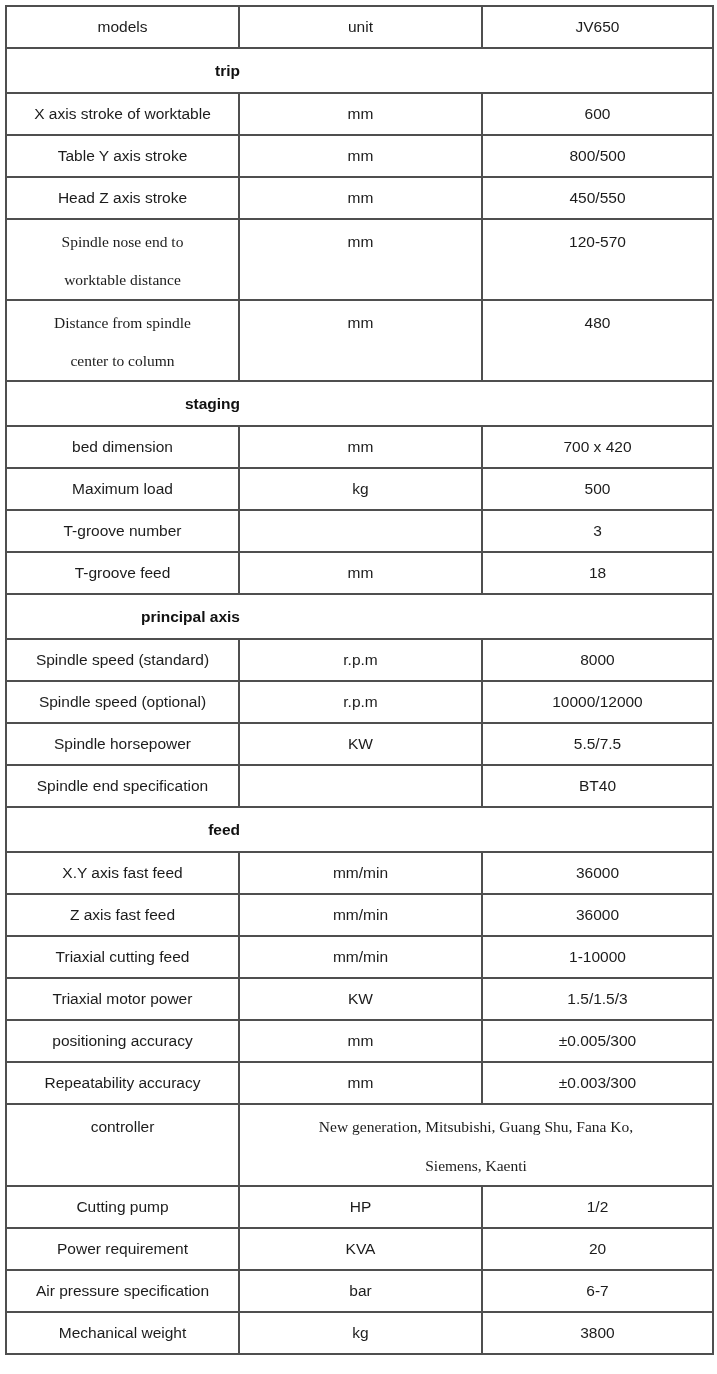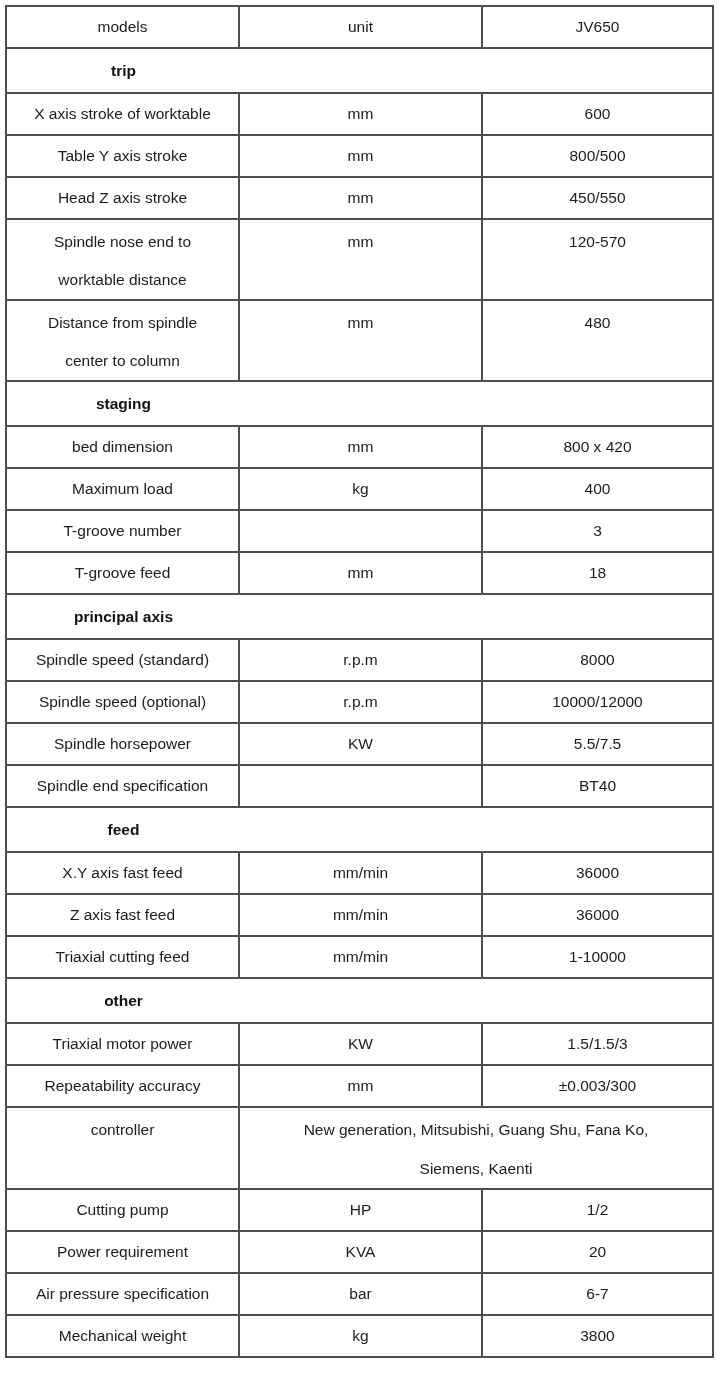--- a/index.html
+++ b/index.html
@@ -36,39 +36,39 @@
   col.c3 { width: 231px; }
 
   tr.single td { height: 40px; }
 
   tr.section td {
     height: 43px;
     padding: 0;
   }
   .section-label {
     width: 233px;
-    text-align: center;
+    text-align: right;
     font-weight: bold;
     font-size: 15.5px;
     color: #111;
   }
 
   tr.double td {
     height: 74px;
     vertical-align: top;
     padding-top: 3px;
     line-height: 38px;
   }
   tr.controller-row td {
     height: 78px;
     vertical-align: top;
     padding-top: 2px;
     line-height: 39px;
   }
-  .wrap { white-space: pre-line; }
+  .wrap { white-space: pre-line; font-family: Liberation Serif, serif; }
 </style>
 </head>
 <body>
 
 <div class="page">
   <table class="spec">
     <colgroup>
       <col class="c1">
         <col class="c2">
         <col class="c3">
@@ -117,26 +117,26 @@
 
     <tr class="section">
       <td colspan="3">
         <div class="section-label">staging</div>
       </td>
     </tr>
 
     <tr class="single">
       <td>bed dimension</td>
       <td>mm</td>
-      <td>800 x 420</td>
+      <td>700 x 420</td>
     </tr>
     <tr class="single">
       <td>Maximum load</td>
       <td>kg</td>
-      <td>400</td>
+      <td>500</td>
     </tr>
     <tr class="single">
       <td>T-groove number</td>
       <td></td>
       <td>3</td>
     </tr>
     <tr class="single">
       <td>T-groove feed</td>
       <td>mm</td>
       <td>18</td>
@@ -184,30 +184,30 @@
       <td>Z axis fast feed</td>
       <td>mm/min</td>
       <td>36000</td>
     </tr>
     <tr class="single">
       <td>Triaxial cutting feed</td>
       <td>mm/min</td>
       <td>1-10000</td>
     </tr>
 
-    <tr class="section">
-      <td colspan="3">
-        <div class="section-label">other</div>
-      </td>
-    </tr>
 
     <tr class="single">
       <td>Triaxial motor power</td>
       <td>KW</td>
       <td>1.5/1.5/3</td>
+    </tr>
+    <tr class="single">
+      <td>positioning accuracy</td>
+      <td>mm</td>
+      <td>±0.005/300</td>
     </tr>
     <tr class="single">
       <td>Repeatability accuracy</td>
       <td>mm</td>
       <td>±0.003/300</td>
     </tr>
 
     <tr class="controller-row">
       <td>controller</td>
       <td colspan="2" class="wrap">New generation, Mitsubishi, Guang Shu, Fana Ko,

